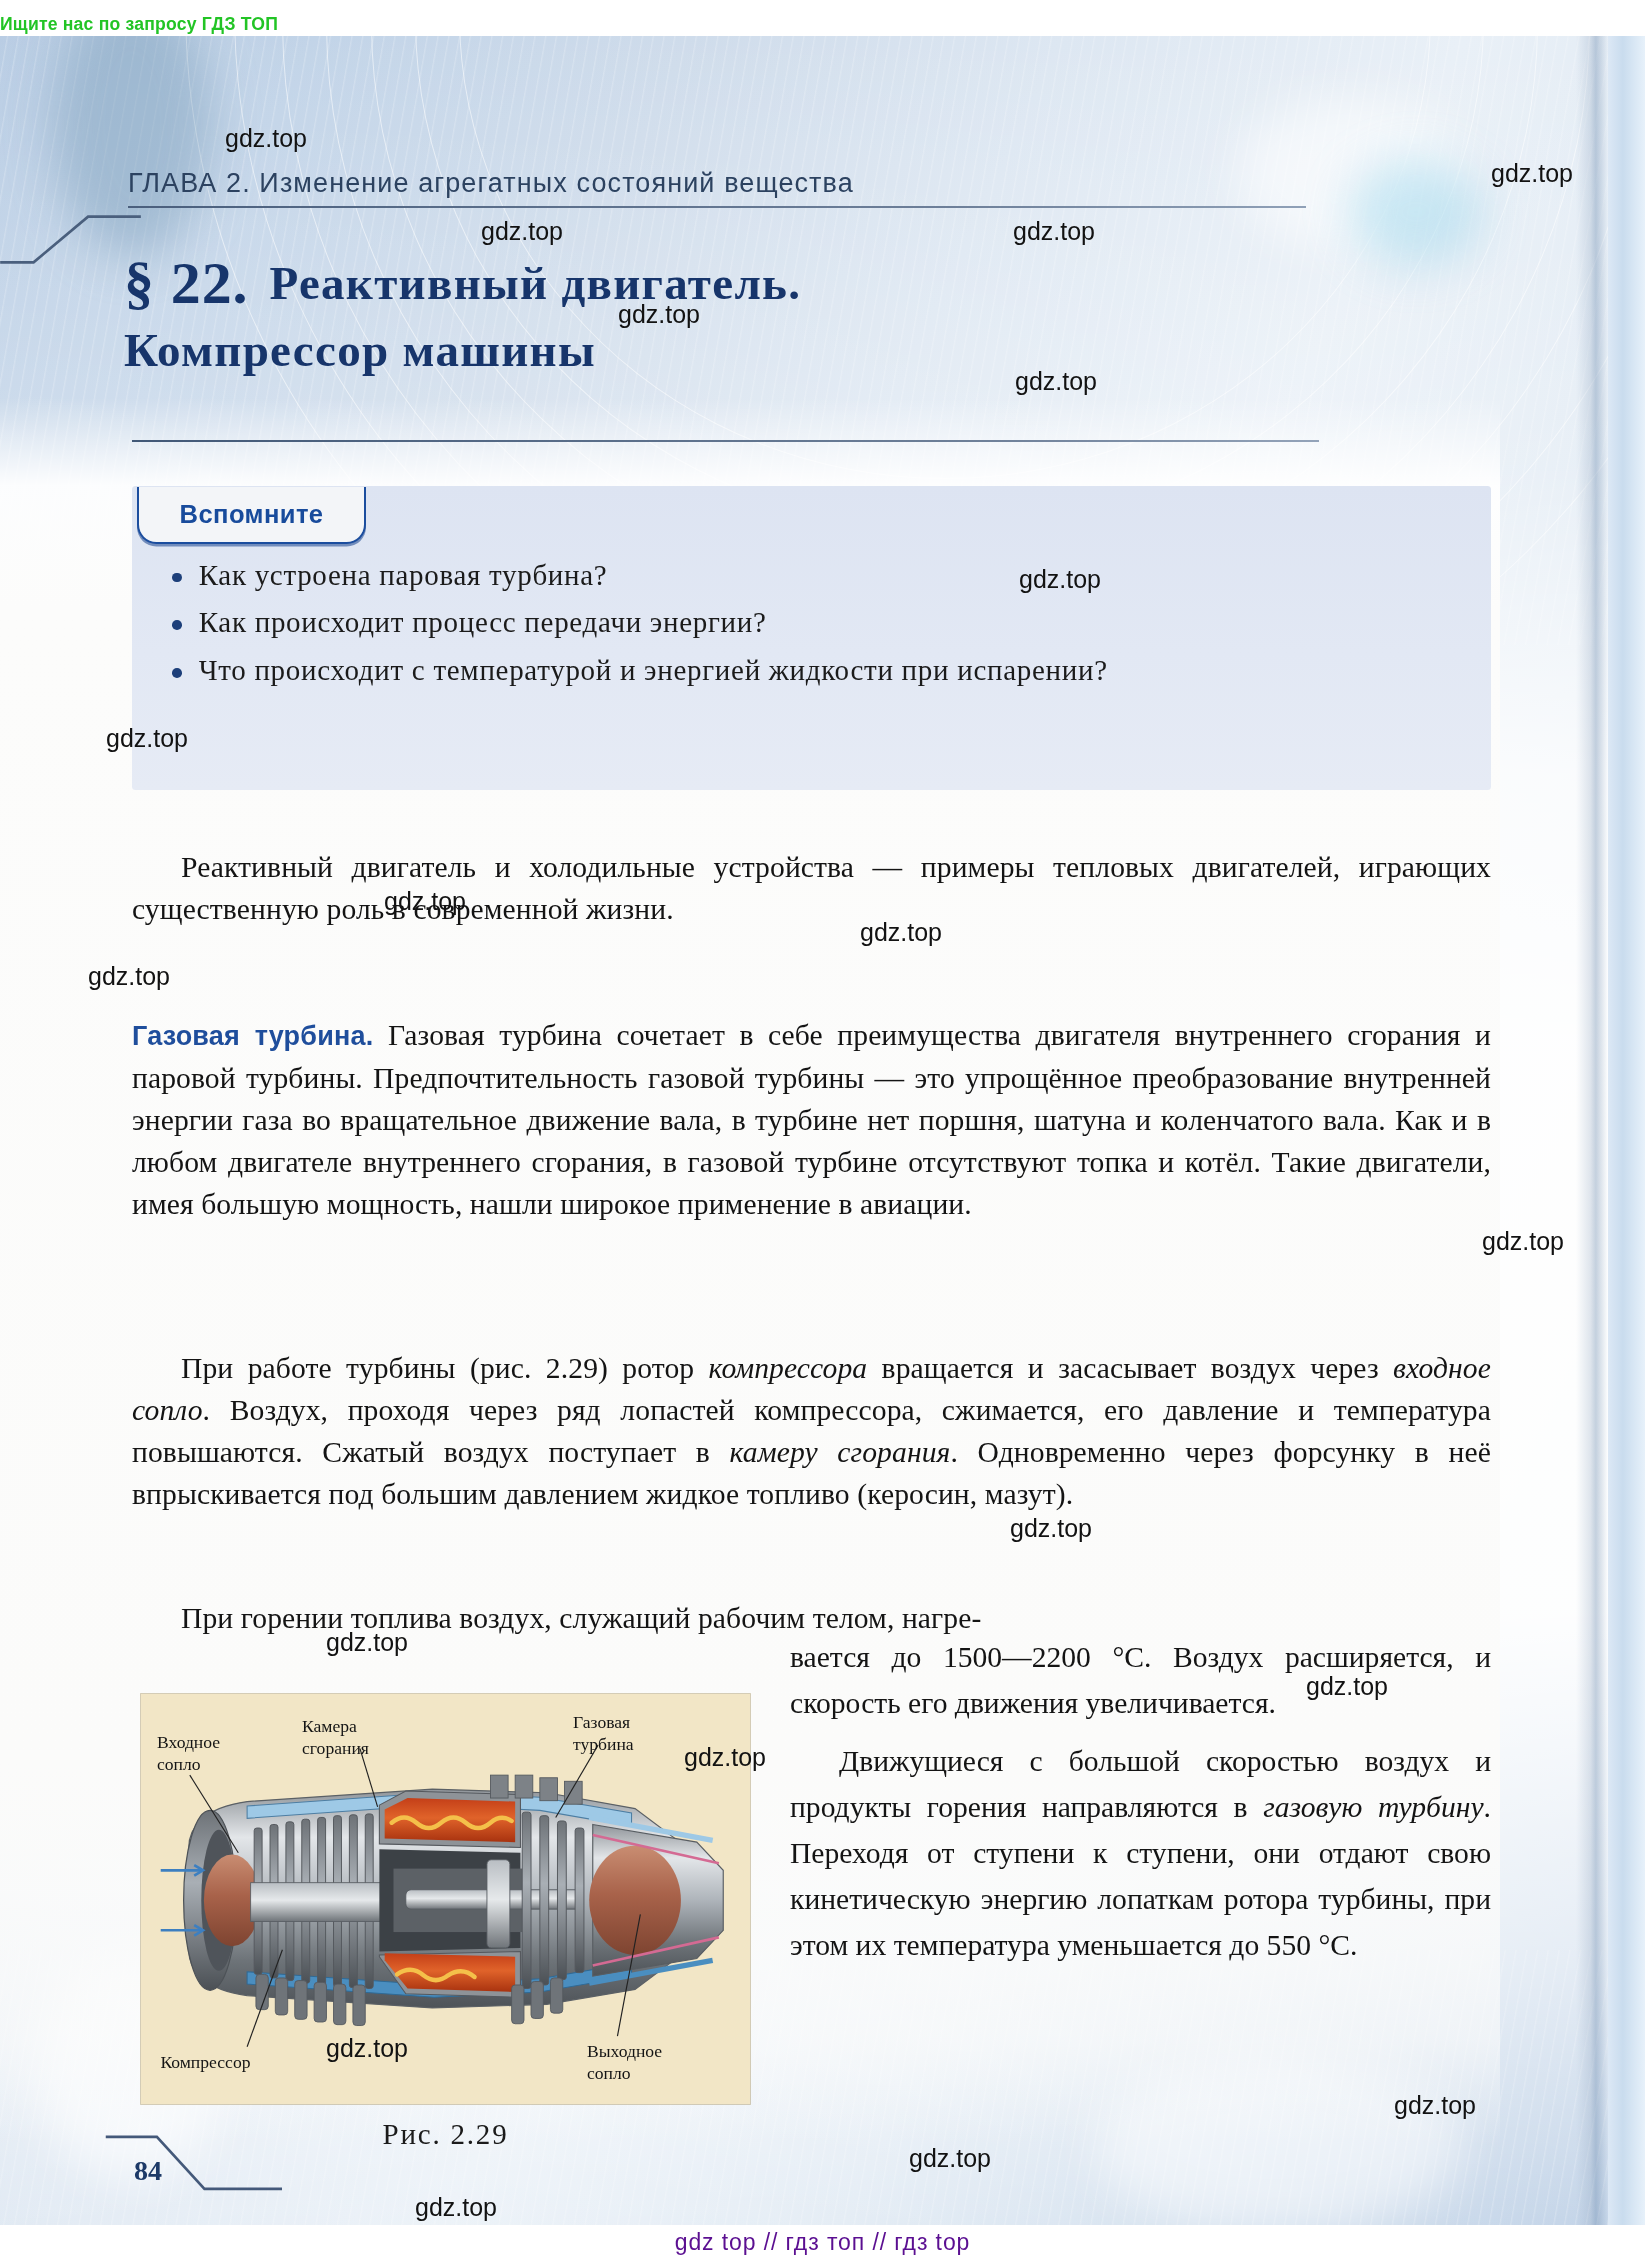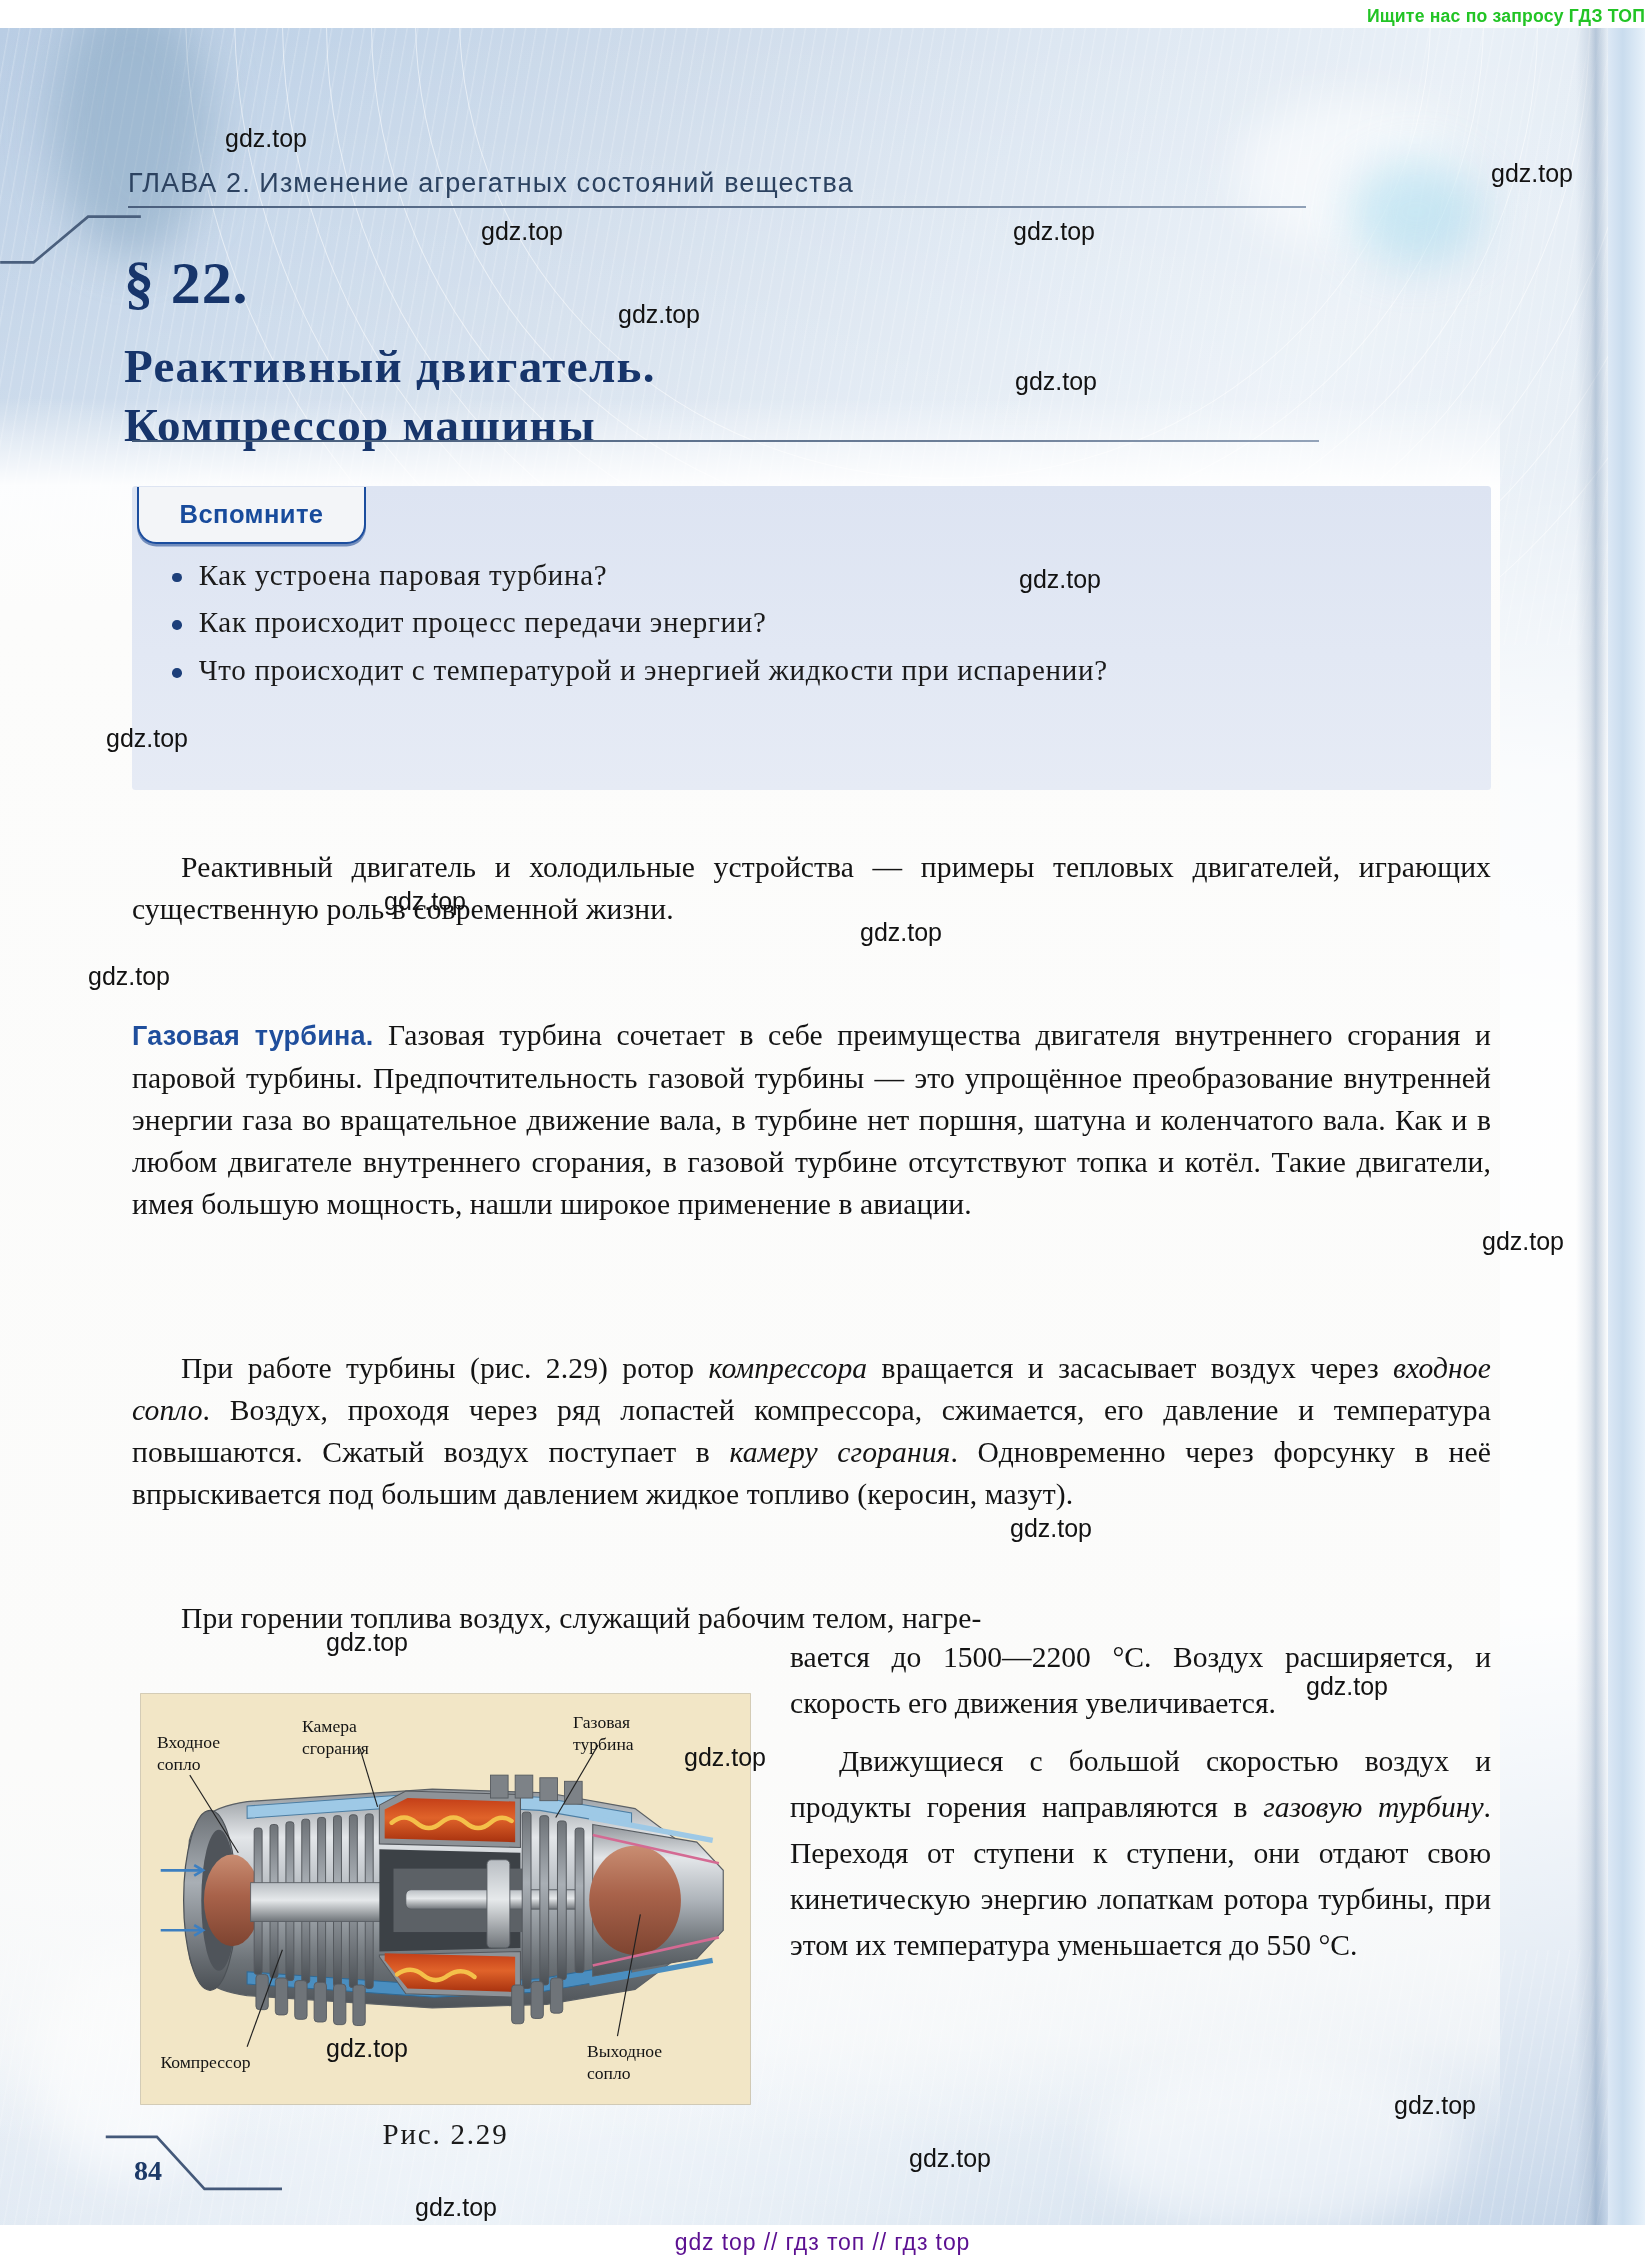--- a/index.html
+++ b/index.html
@@ -11,27 +11,27 @@
     width: 1645px;
     height: 2260px;
     overflow: hidden;
     font-family: "Liberation Serif", serif;
     position: relative;
   }
 
   
   #promo-banner {
     position: absolute;
-    left: 0; top: 4px;
+    left: 0; top: 12px;
     width: 1645px;
     height: 24px;
     background: #ffffff;
     display: flex;
     align-items: center;
-    justify-content: flex-end;
+    justify-content: flex-start;
     z-index: 60;
   }
   #promo-banner .promo-text {
     color: #22c425;
     font-family: "Liberation Sans", sans-serif;
     font-size: 17.6px;
     font-weight: 600;
     letter-spacing: 0.2px;
     white-space: nowrap;
   }
@@ -200,23 +200,22 @@
   .sec-num {
     font-size: 60px;
     letter-spacing: 0.9px;
   }
   .sec-words {
     font-size: 47px;
     letter-spacing: 1.3px;
   }
   #sec-line-1 {
     display: flex;
-    align-items: flex-start;
+    align-items: center;
     gap: 21px;
-    flex-direction: column;
   }
   #sec-line-2 {
     margin-top: 5.3px;
     font-size: 47px;
     letter-spacing: 1.3px;
   }
   #section-rule {
     position: absolute;
     left: 132px; top: 413px;
     width: 1187px; height: 2.6px;

